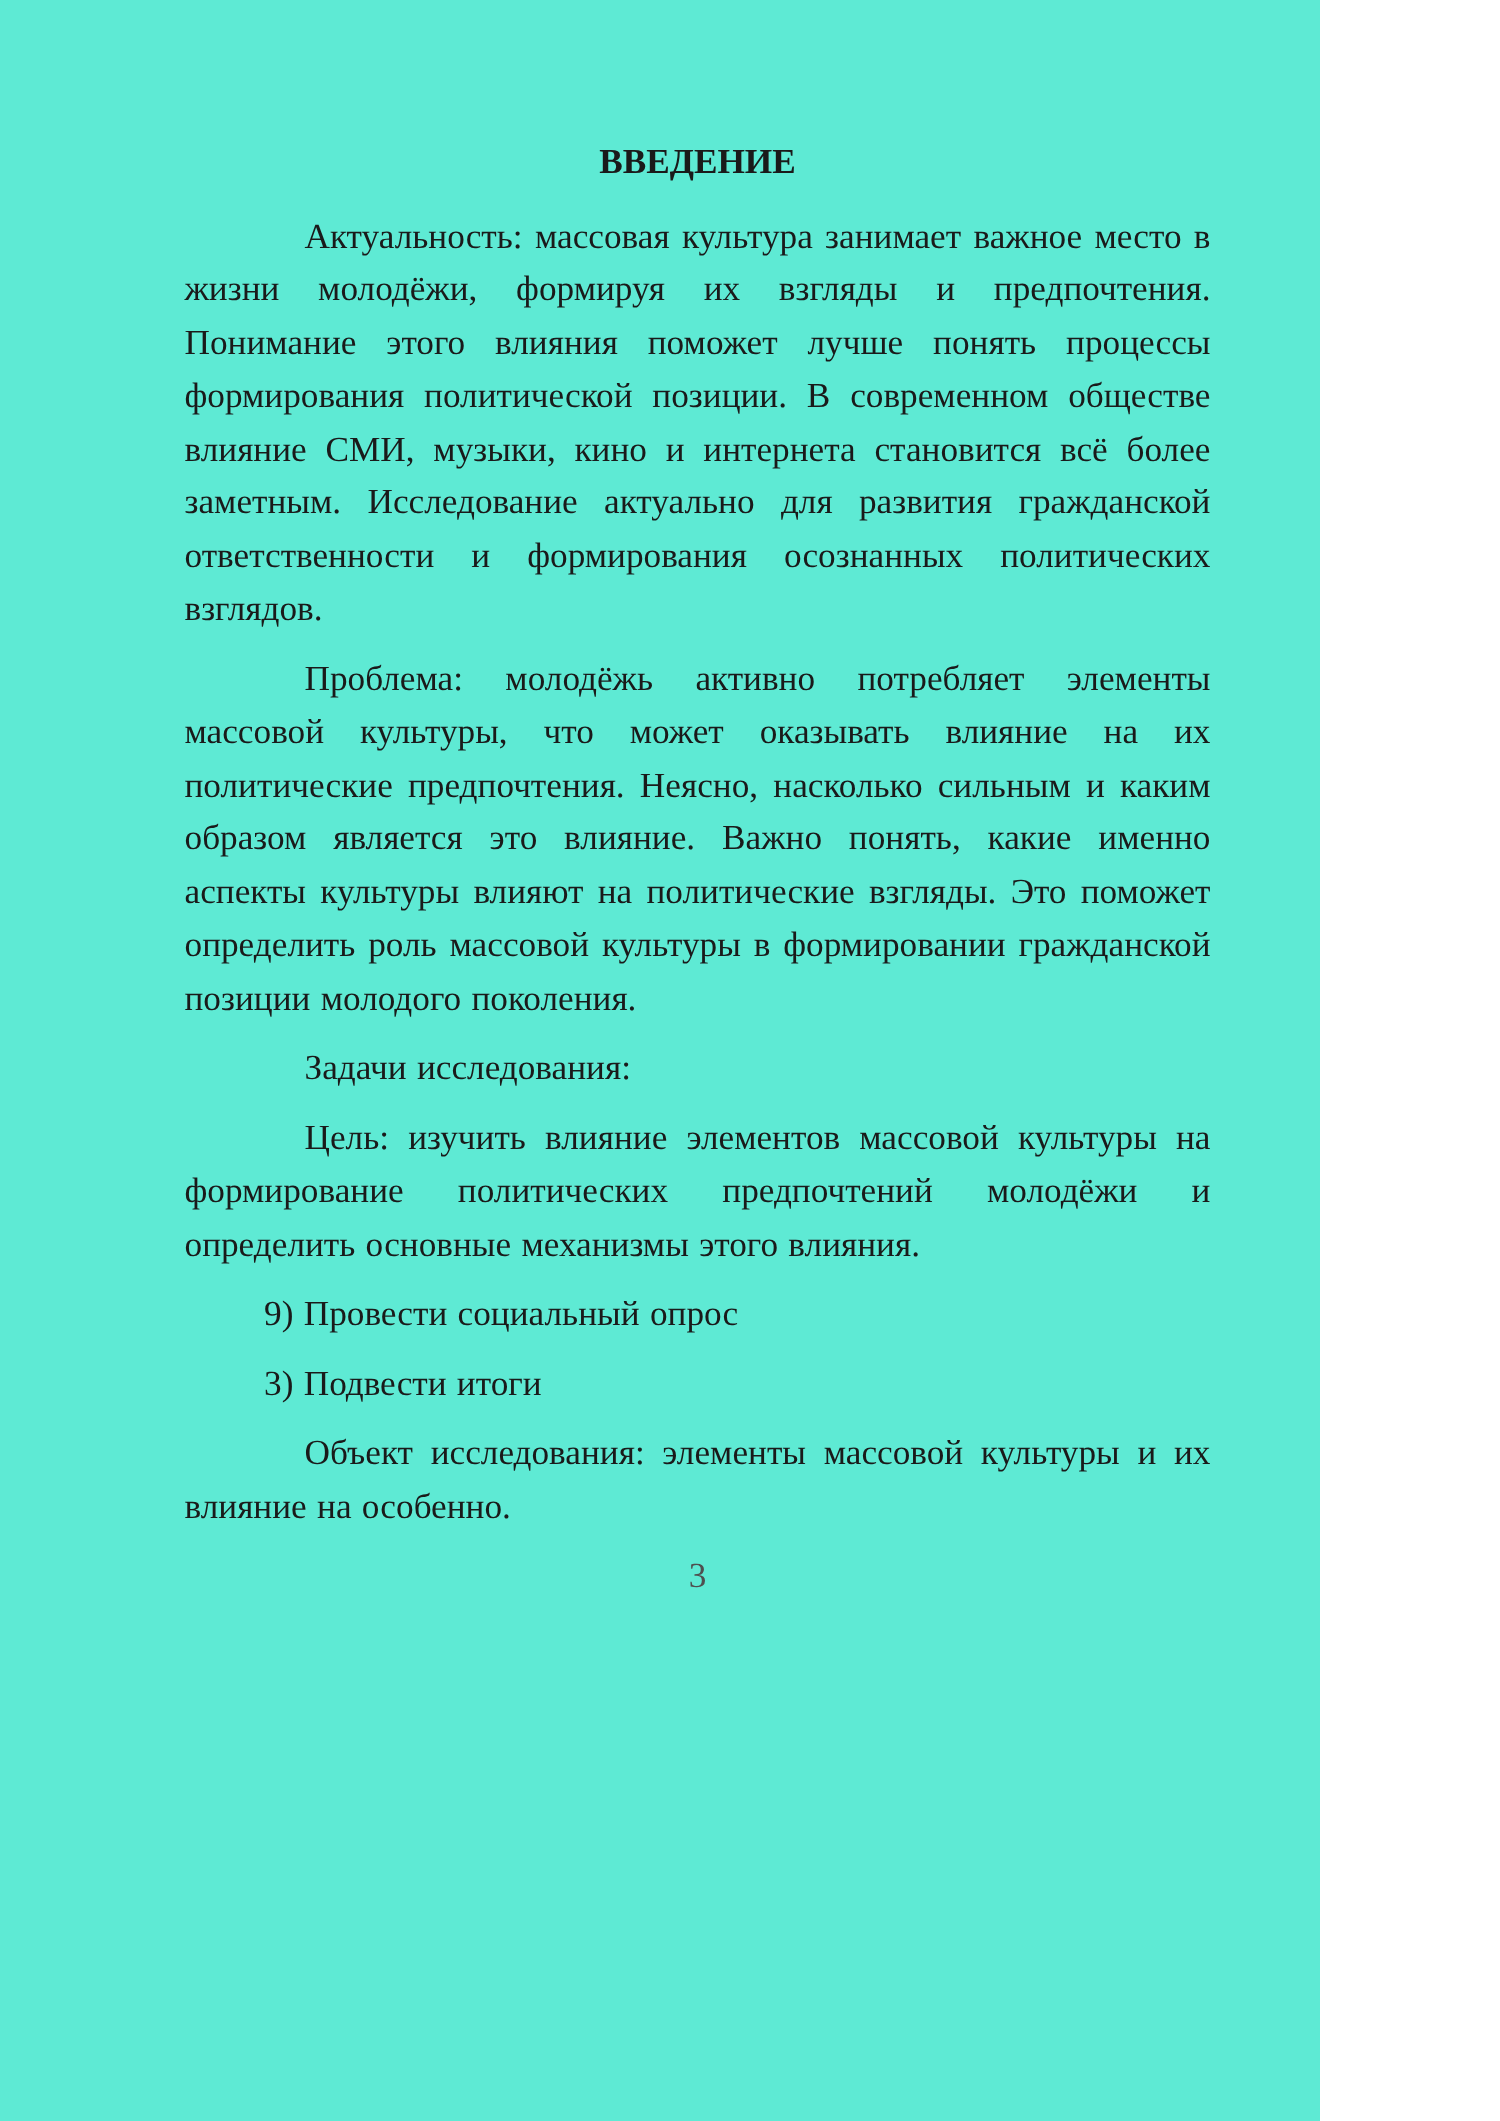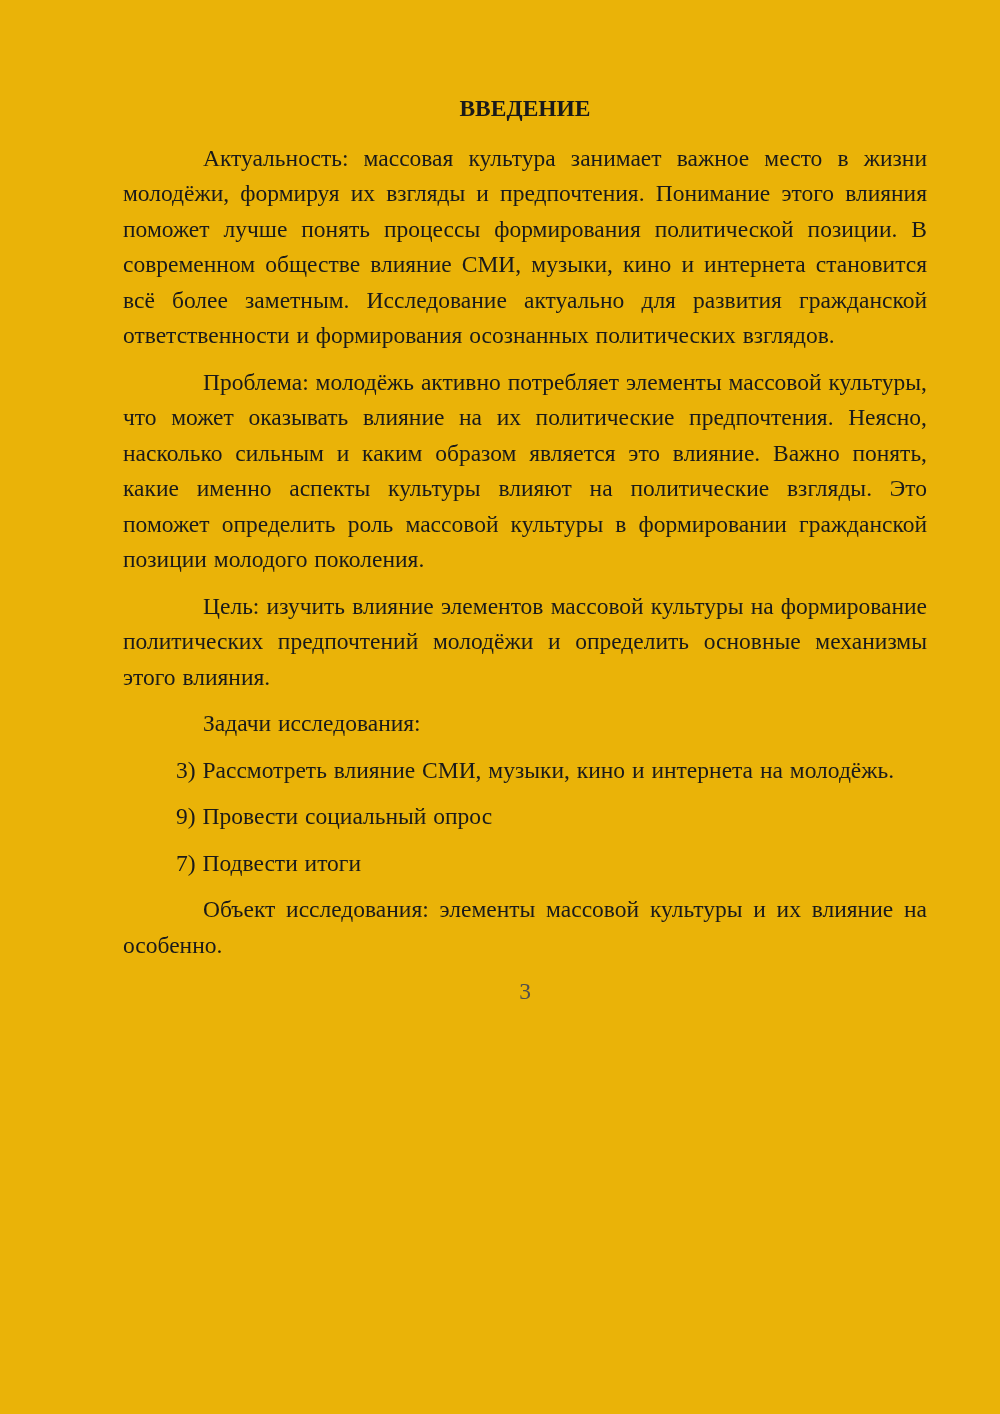--- a/index.html
+++ b/index.html
@@ -2,25 +2,25 @@
 <html lang="ru"><head>
 <meta charset="utf-8">
 <style>
   html, body {
     margin: 0;
     padding: 0;
     background: #ffffff;
   }
   .page {
     position: relative;
-    width: 1000px;
+    width: 880px;
     height: 1414px;
     box-sizing: border-box;
     padding: 91px 73px 0 123px;
-    background: #eab308;
+    background: #5eead4;
     font-family: "Liberation Serif", "DejaVu Serif", serif;
     font-size: 23.5px;
     line-height: 35.5px;
     color: #1a1a1a;
     overflow: hidden;
   }
   .doc-title {
     font-size: 23.5px;
     font-weight: bold;
     text-align: center;
@@ -46,31 +46,30 @@
 <body>
 
 <div class="page">
 
   <h1 class="doc-title">ВВЕДЕНИЕ</h1>
 
   <p class="para">Актуальность: массовая культура занимает важное место в жизни молодёжи, формируя их взгляды и предпочтения. Понимание этого влияния поможет лучше понять процессы формирования политической позиции. В современном обществе влияние СМИ, музыки, кино и интернета становится всё более заметным. Исследование актуально для развития гражданской ответственности и формирования осознанных политических взглядов.</p>
 
   <p class="para">Проблема: молодёжь активно потребляет элементы массовой культуры, что может оказывать влияние на их политические предпочтения. Неясно, насколько сильным и каким образом является это влияние. Важно понять, какие именно аспекты культуры влияют на политические взгляды. Это поможет определить роль массовой культуры в формировании гражданской позиции молодого поколения.</p>
 
+  <p class="para">Задачи исследования:</p>
+
   <p class="para">Цель: изучить влияние элементов массовой культуры на формирование политических предпочтений молодёжи и определить основные механизмы этого влияния.</p>
-
-  <p class="para">Задачи исследования:</p>
 
 
 
-  <p class="para list">3) Рассмотреть влияние СМИ, музыки, кино и интернета на молодёжь.</p>
 
   <p class="para list">9) Провести социальный опрос</p>
 
-  <p class="para list">7) Подвести итоги</p>
+  <p class="para list">3) Подвести итоги</p>
 
   <p class="para">Объект исследования: элементы массовой культуры и их влияние на особенно.</p>
 
 
 
   <div class="page-number">3</div>
 
 </div>
 
 </body></html>

